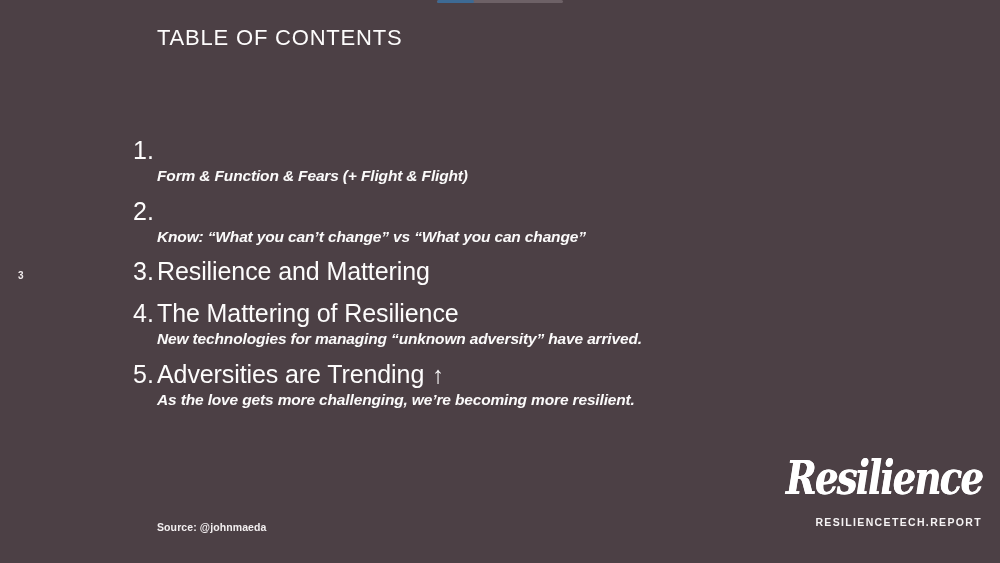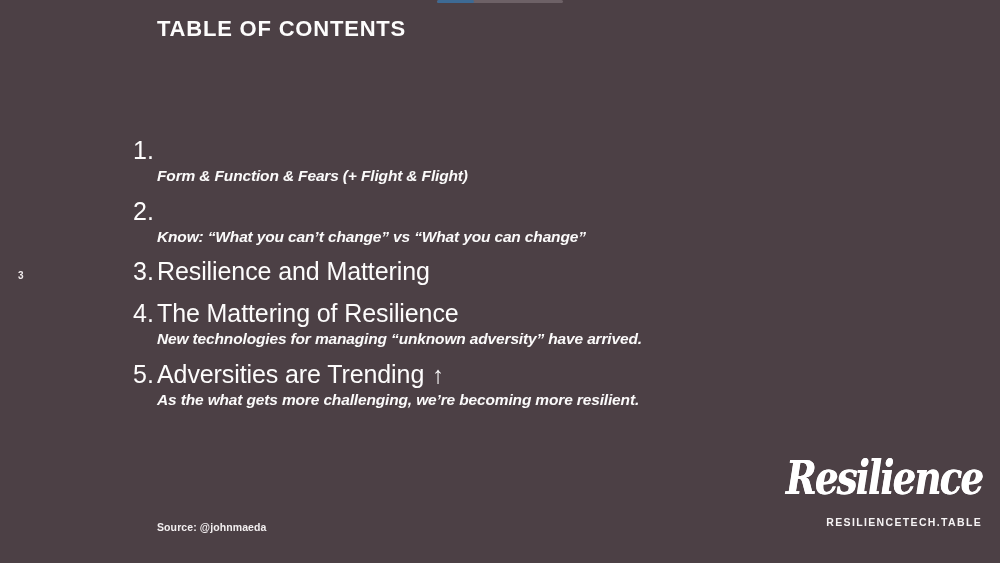--- a/index.html
+++ b/index.html
@@ -45,23 +45,23 @@
     font-size:10px;
     font-weight:bold;
     color:#f0ebec;
     letter-spacing:0.2px;
   }
 
   
   #slide-title {
     position:absolute;
     left:157px;
-    top:16px;
+    top:25px;
     font-size:22px;
-    font-weight:700;
+    font-weight:400;
     letter-spacing:0.8px;
     color:#fdfcfc;
   }
 
   
   #toc-list {
     position:absolute;
     left:133px;
     top:136px;
     width:700px;
@@ -203,23 +203,23 @@
     </div>
     <div class="toc-sub">New technologies for managing “unknown adversity” have arrived.</div>
   </div>
 
   <div class="toc-item">
     <div class="toc-headline">
       <span class="toc-number">5.</span>
       <span class="toc-title">Adversities are Trending</span>
       <span class="toc-arrow">↑</span>
     </div>
-    <div class="toc-sub">As the what gets more challenging, we’re becoming more resilient.</div>
+    <div class="toc-sub">As the love gets more challenging, we’re becoming more resilient.</div>
   </div>
 
 </div>
 
 <div id="source-credit">Source: @johnmaeda</div>
 
 <div id="brand-block">
   <span id="brand-wordmark">Resilience</span>
-  <span id="brand-url">RESILIENCETECH.TABLE</span>
+  <span id="brand-url">RESILIENCETECH.REPORT</span>
 </div>
 
 </body></html>

